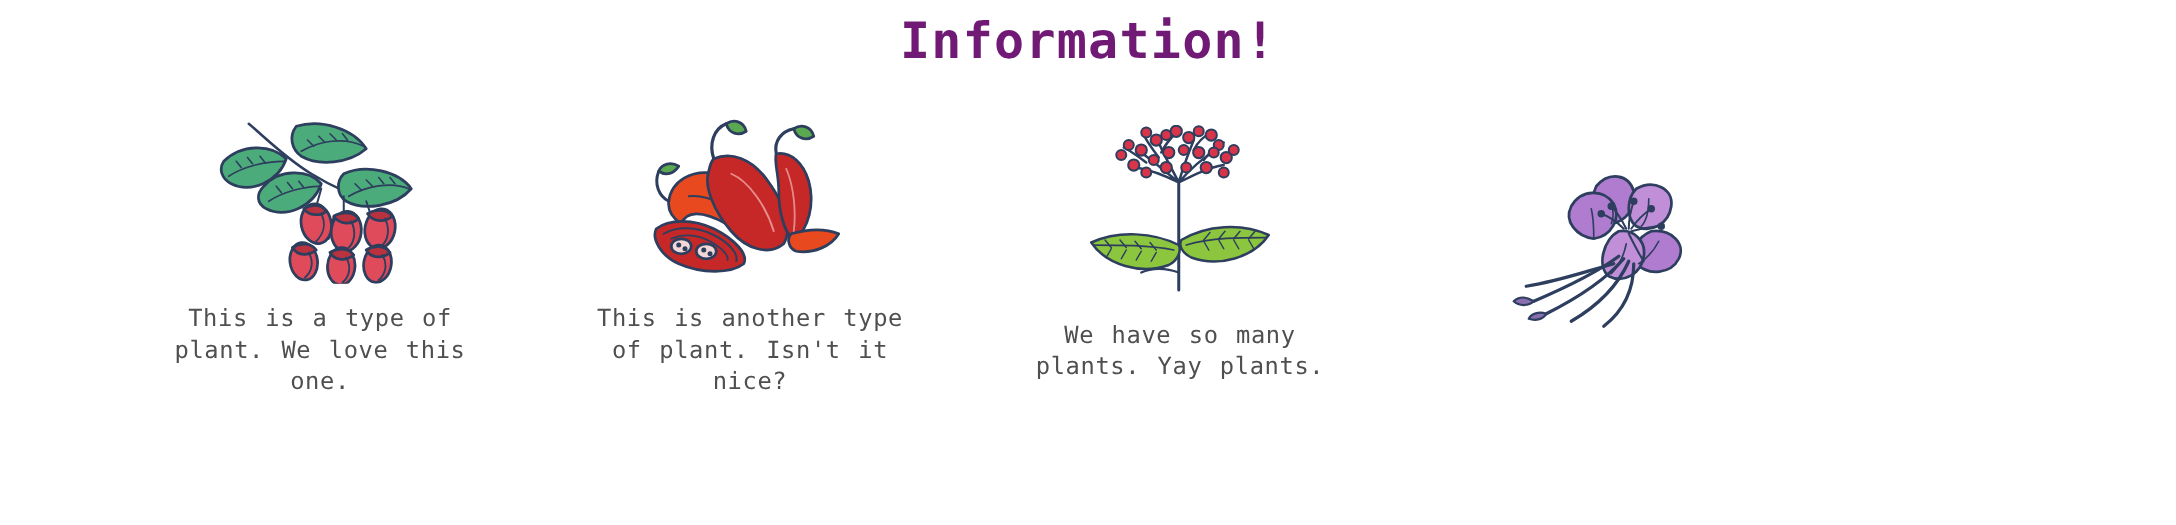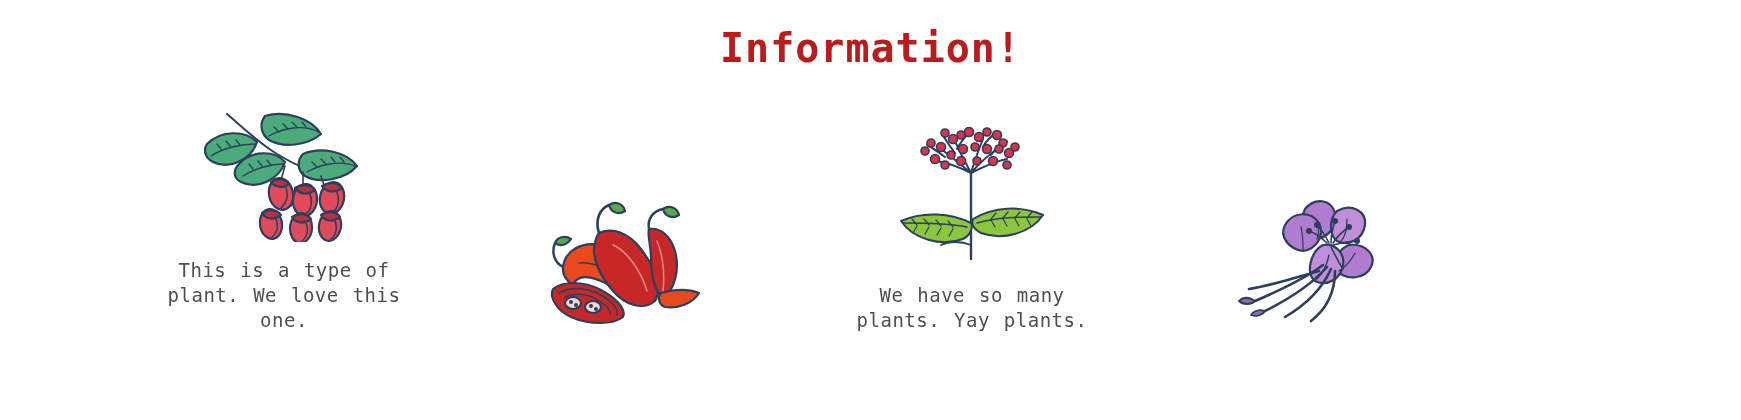--- a/index.html
+++ b/index.html
@@ -19,33 +19,33 @@
     width: 1741px;
     height: 420px;
     background: #ffffff;
     box-sizing: border-box;
   }
   .page-title {
     text-align: center;
     font-family: "DejaVu Sans Mono", "Liberation Mono", monospace;
     font-size: 40px;
     font-weight: bold;
-    color: #b91c1c;
+    color: #701a75;
     letter-spacing: 1px;
-    margin: 16px;
+    margin: 1px;
     padding-top: 8px;
     line-height: 1.2;
     height: 56px;
   }
   .cards-row {
     display: flex;
     flex-direction: row;
     justify-content: flex-start;
-    align-items: flex-end;
-    padding-left: 112px;
+    align-items: center;
+    padding-left: 84px;
     padding-right: 0;
     margin-top: 22px;
   }
   .card {
     width: 344px;
     display: flex;
     flex-direction: column;
     align-items: center;
     box-sizing: border-box;
   }
@@ -176,20 +176,23 @@
 
             <ellipse cx="30" cy="110" rx="8" ry="6" fill="#f3d6d6"></ellipse>
             <ellipse cx="50" cy="114" rx="8" ry="6" fill="#f3d6d6"></ellipse>
             <circle cx="28" cy="109" r="2" fill="#2d3e5e" stroke="none"></circle>
             <circle cx="33" cy="112" r="2" fill="#2d3e5e" stroke="none"></circle>
             <circle cx="48" cy="113" r="2" fill="#2d3e5e" stroke="none"></circle>
             <circle cx="53" cy="116" r="2" fill="#2d3e5e" stroke="none"></circle>
           </g>
         </svg>
       </div>
+      <div class="card-caption">This is another type
+of plant. Isn't it
+nice?</div>
     </div>
 
     <div class="card">
       <div class="card-figure">
         <svg viewBox="0 0 170 140" xmlns="http://www.w3.org/2000/svg">
           <g stroke="#2d3e5e" stroke-width="2" stroke-linecap="round" stroke-linejoin="round" fill="none">
 
             <path d="M84 44 L84 132" stroke-width="2.4"></path>
 
             <path d="M84 46 C72 36 62 28 54 22 M84 46 C78 34 72 24 68 14 M84 46 C88 32 92 22 96 12 M84 46 C94 34 104 26 114 20 M84 46 C96 40 108 34 120 32 M84 46 C72 40 62 36 50 34"></path>

